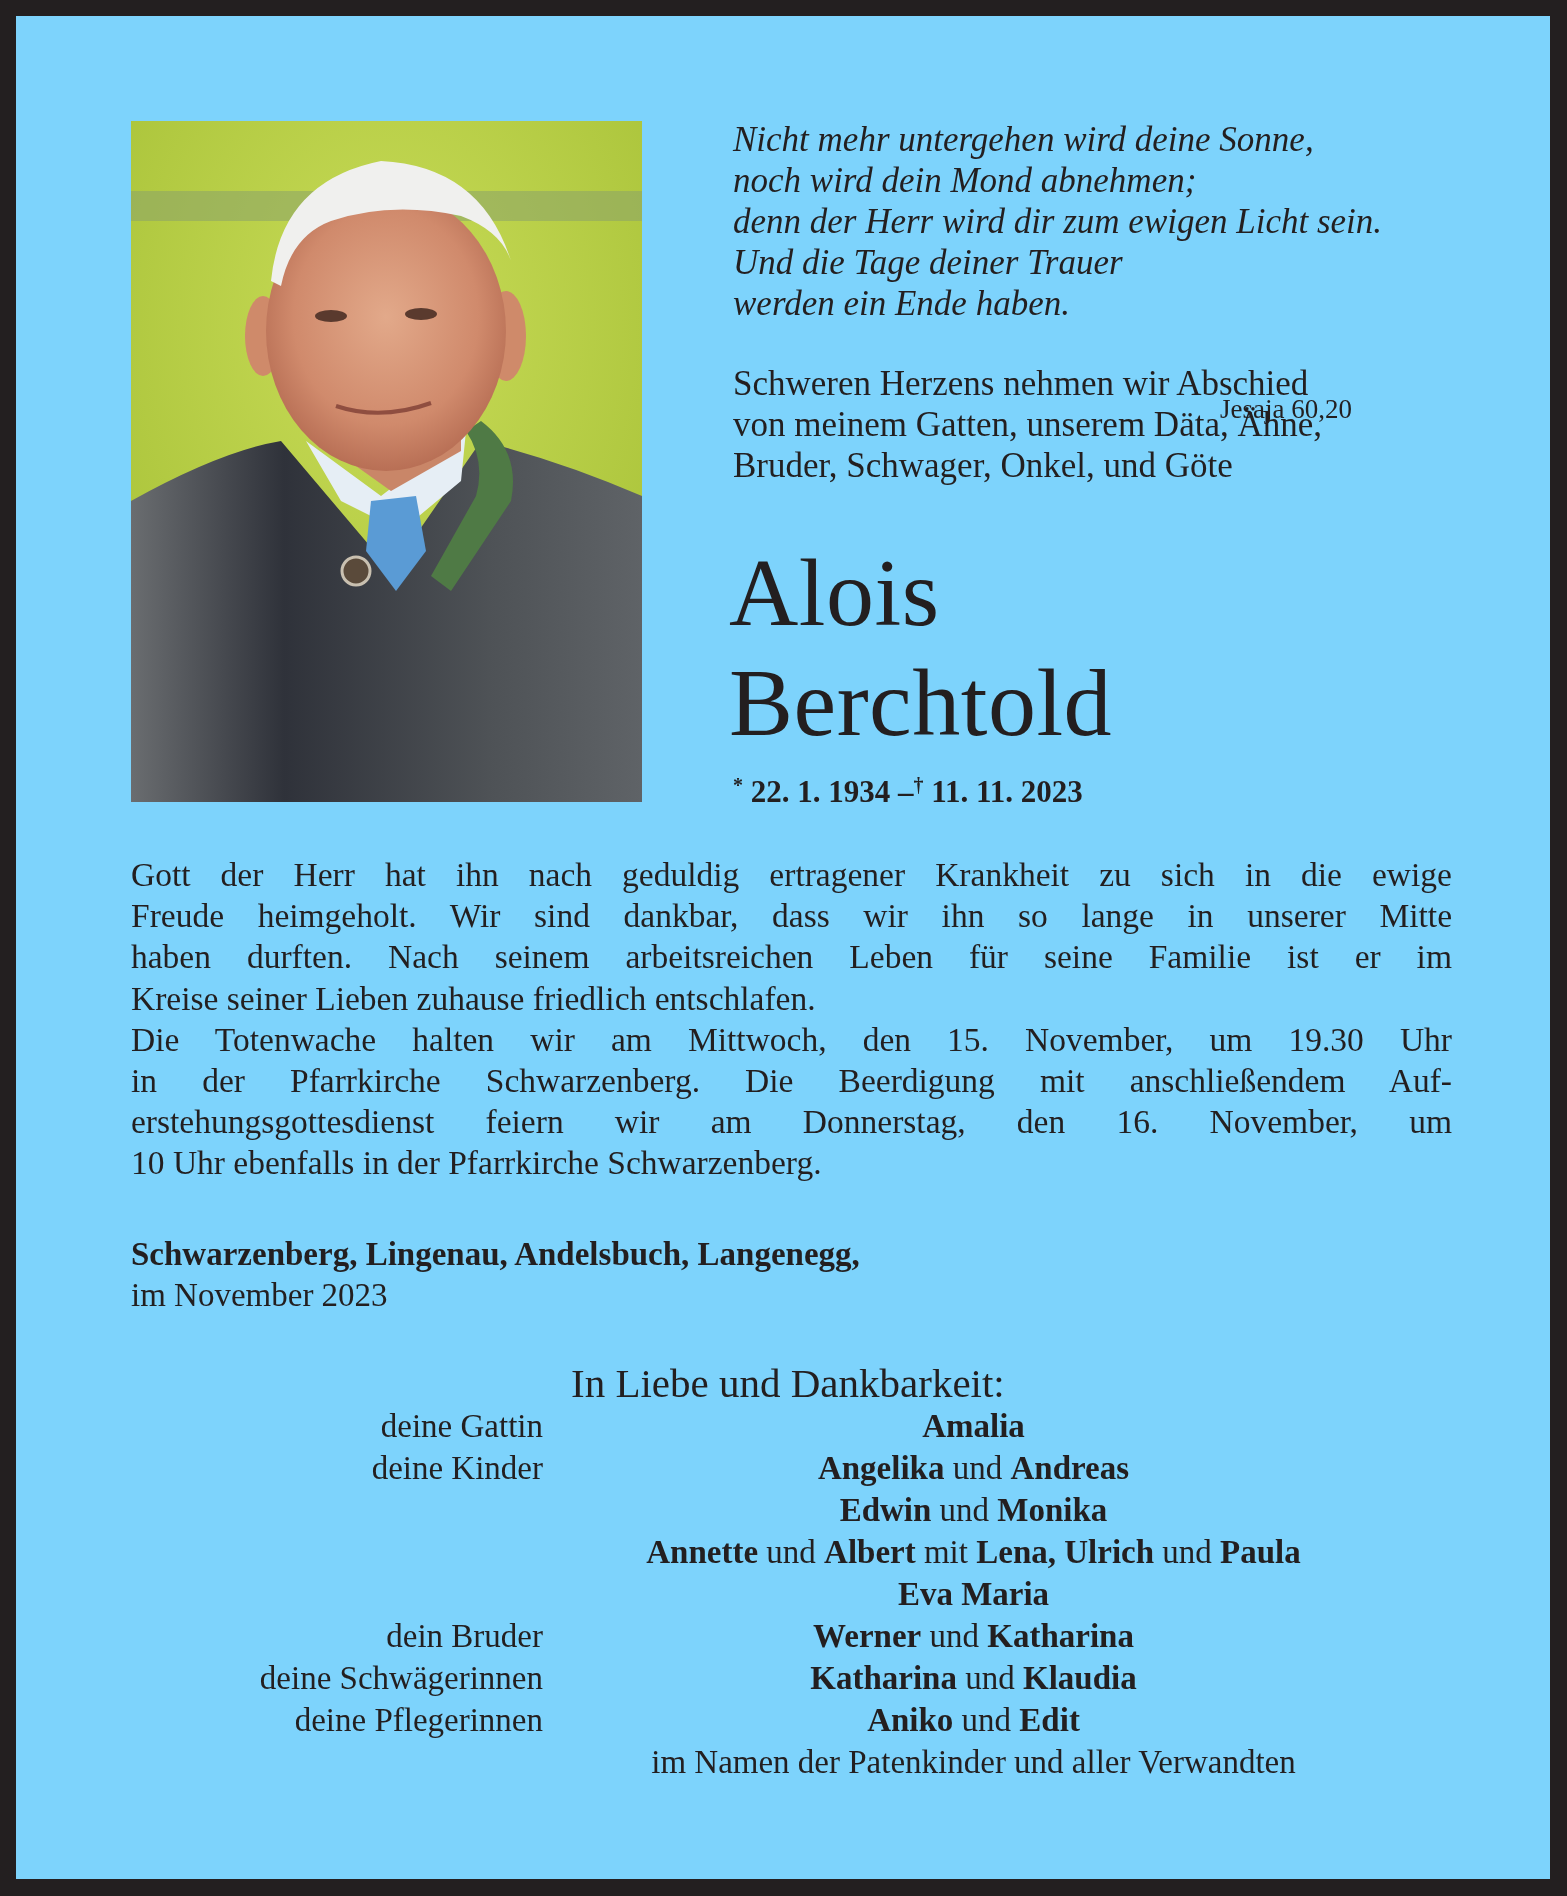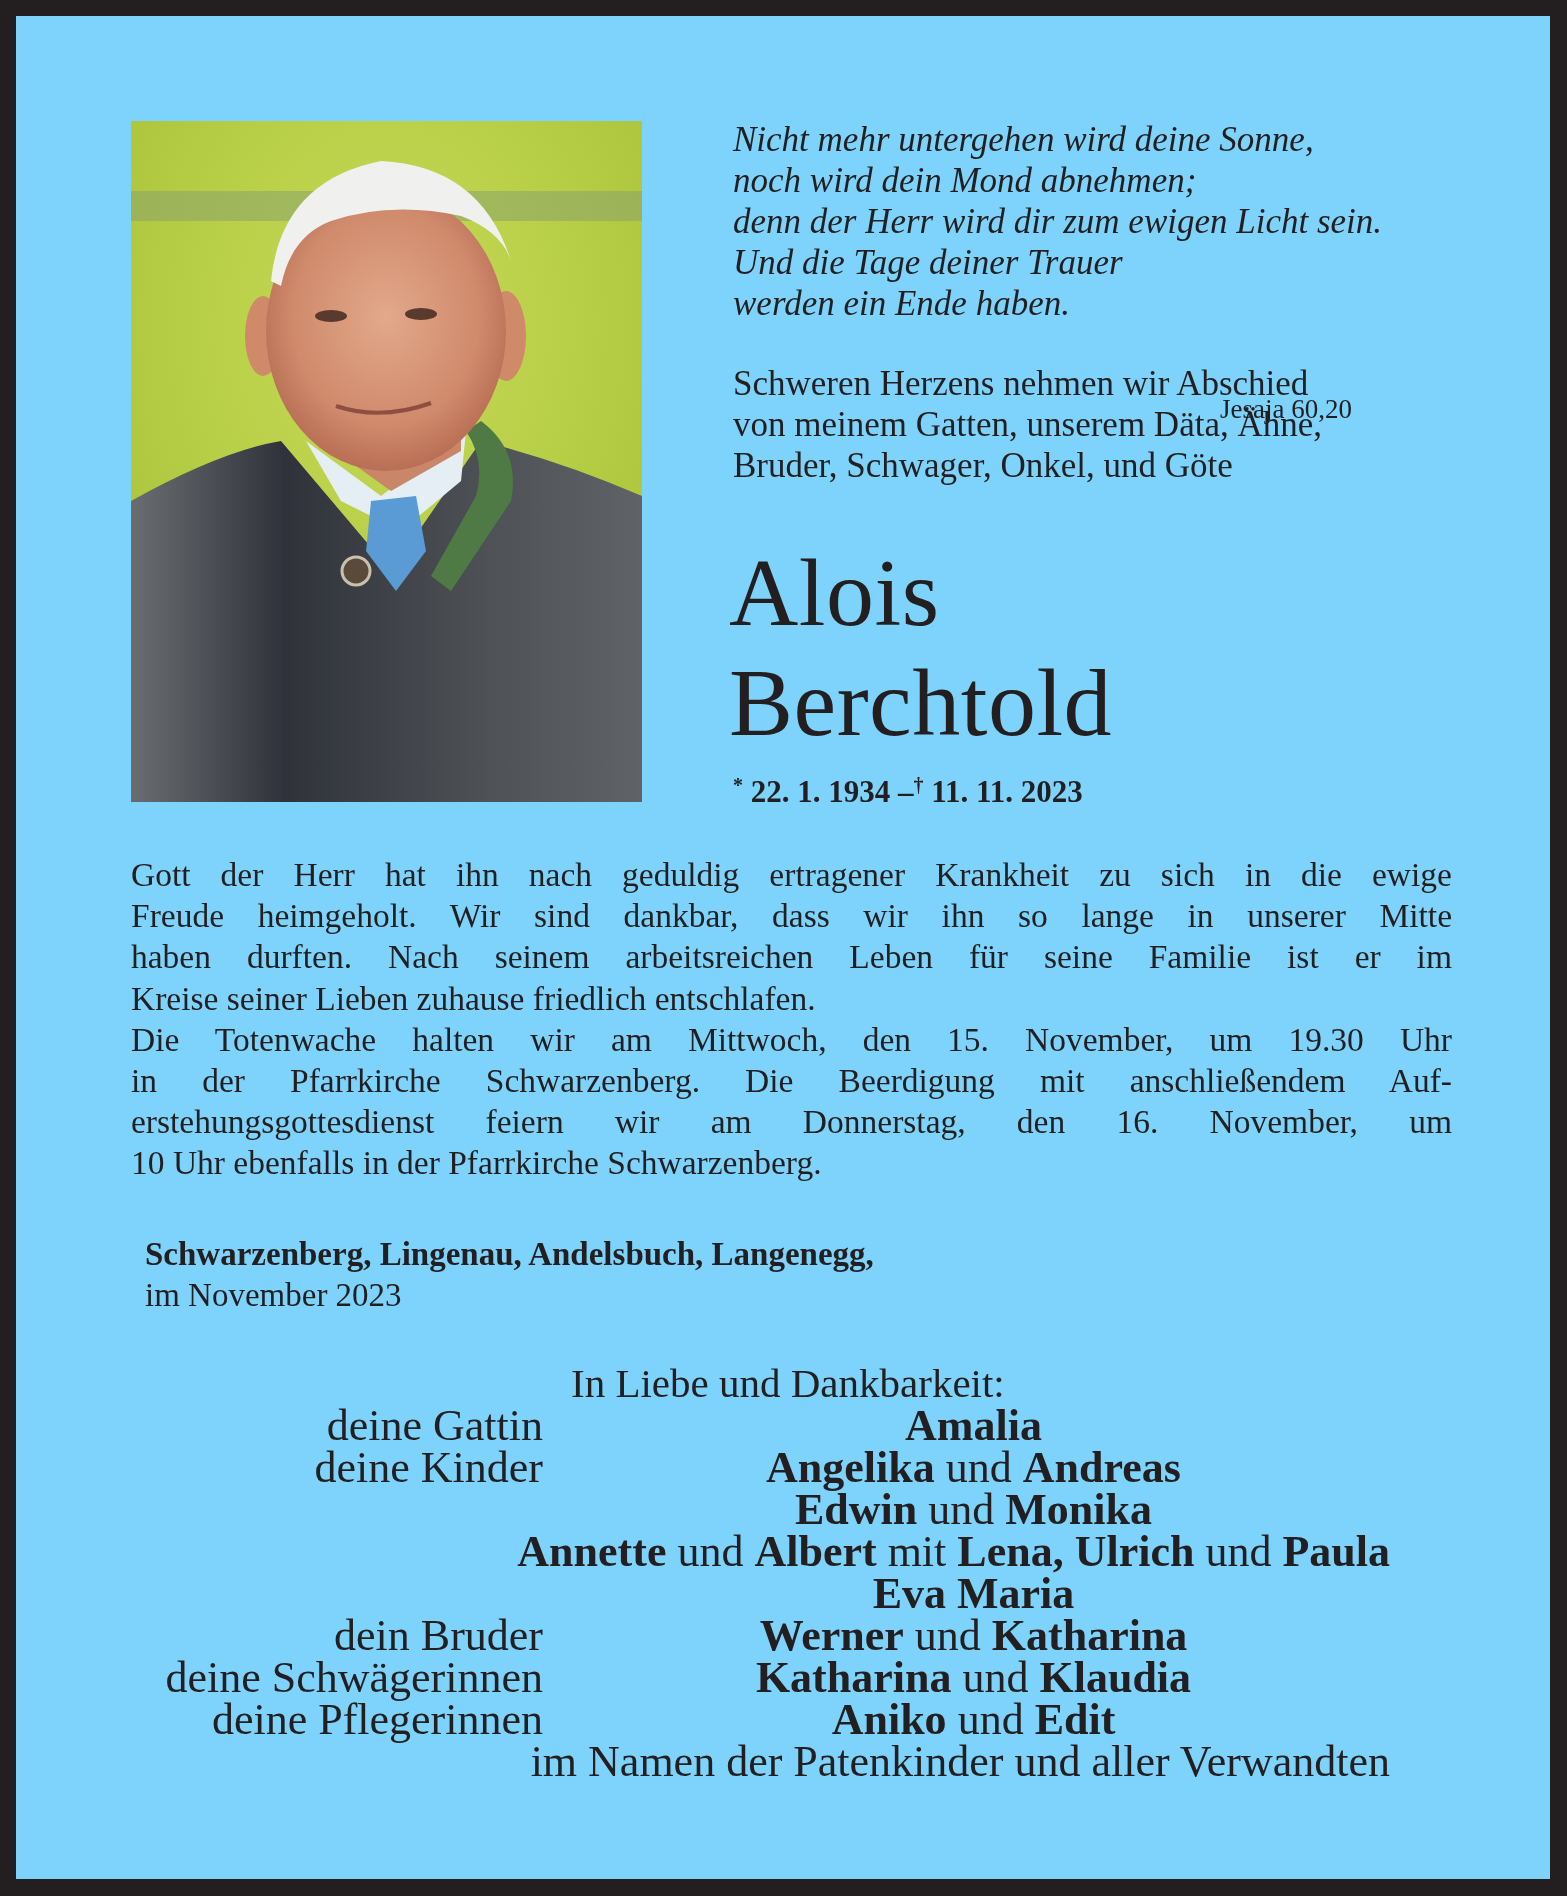--- a/index.html
+++ b/index.html
@@ -81,40 +81,40 @@
       width: 1321px;
       font-size: 33.5px;
       line-height: 41.2px;
     }
     .body-text .line { display: block; white-space: nowrap; }
     .body-text .just { text-align: justify; text-align-last: justify; white-space: normal; }
 
     
     .places {
       position: absolute;
-      left: 129px; top: 1218px;
+      left: 115px; top: 1218px;
       font-size: 33px;
       line-height: 41px;
     }
     .places .bold { font-weight: bold; display: block; white-space: nowrap; }
     .places .line { display: block; white-space: nowrap; }
 
     
     .family-intro {
       position: absolute;
       left: 555px; top: 1347px;
       font-size: 41px;
       line-height: 41px;
       white-space: nowrap;
     }
     .family {
       position: absolute;
       left: 0px; top: 1389px;
       width: 1374px;
-      font-size: 44px;
+      font-size: 33px;
       line-height: 42px;
     }
     .family .row { display: flex; white-space: nowrap; }
     .family .label { width: 541px; text-align: right; padding-right: 14px; box-sizing: border-box; }
     .family .names { flex: 1; text-align: center; }
     .family .names b { font-weight: bold; }
   </style>
 </head>
 <body>
 

